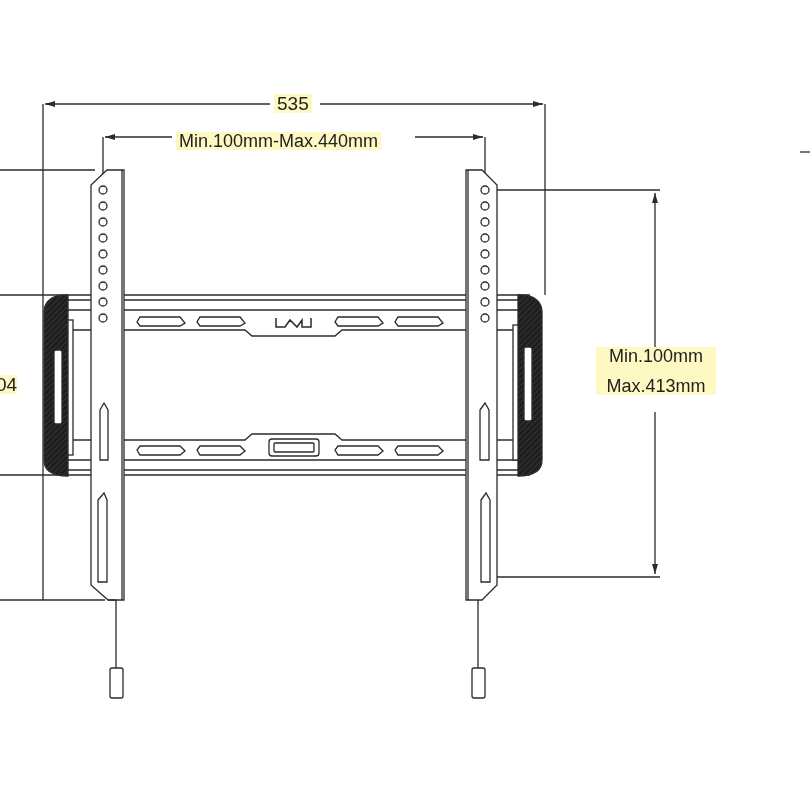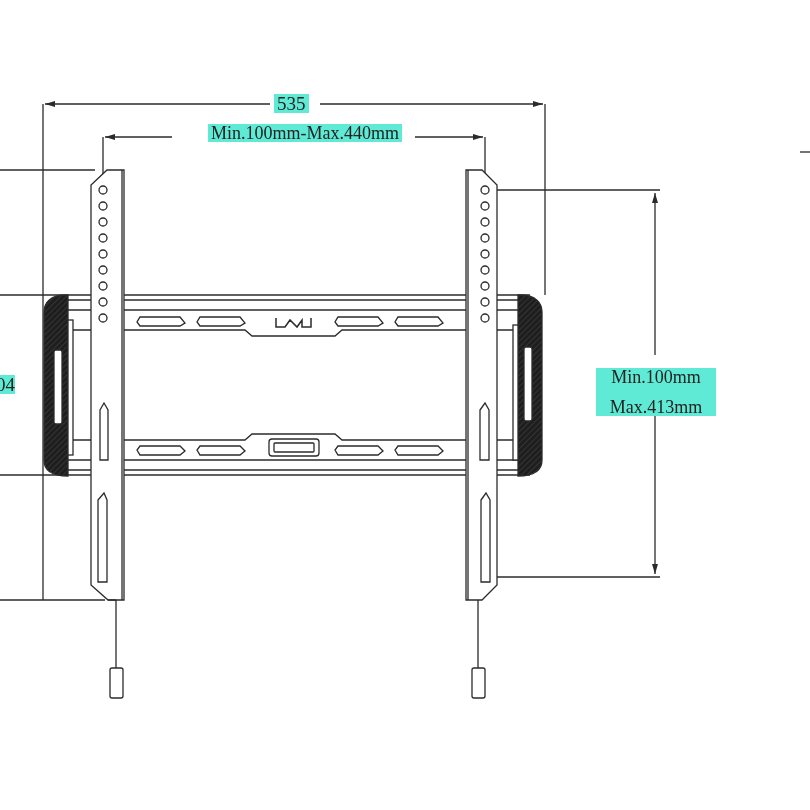--- a/index.html
+++ b/index.html
@@ -1,18 +1,18 @@
 <!DOCTYPE html>
 <html><head>
 <meta charset="utf-8">
 <style>
   html, body { margin: 0; padding: 0; background: #ffffff; }
   body { width: 810px; height: 810px; overflow: hidden; position: relative; font-family: "Liberation Sans", sans-serif; }
   svg { position: absolute; left: 0; top: 0; }
-  .lbl { position: absolute; color: #222; font-family: Liberation Serif, serif; font-size: 19px; line-height: 1; white-space: nowrap; background: #5eead4; }
+  .lbl { position: absolute; color: #222; font-family: Liberation Sans, sans-serif; font-size: 19px; line-height: 1; white-space: nowrap; background: #fef9c3; }
   .lbl-c { text-align: center; }
 </style>
 </head>
 <body>
 
 <svg width="810" height="810" viewBox="0 0 810 810" xmlns="http://www.w3.org/2000/svg">
   <defs>
     <pattern id="hatch" width="4" height="4" patternUnits="userSpaceOnUse" patternTransform="rotate(45)">
       <rect width="4" height="4" fill="#1e1e1e"></rect>
       <line x1="0" y1="0" x2="0" y2="4" stroke="#4a4a4a" stroke-width="1"></line>
@@ -130,18 +130,18 @@
         <circle cx="485" cy="254" r="4"></circle>
         <circle cx="485" cy="270" r="4"></circle>
       <circle cx="485" cy="286" r="4"></circle>
         <circle cx="485" cy="302" r="4"></circle>
         <circle cx="485" cy="318" r="4"></circle>
     </g>
   </g>
 </svg>
 
 <div class="lbl" style="left:274px; top:94px; padding:0 3px;">535</div>
-<div class="lbl" style="left:176px; top:124px; font-size:18px; padding:0 3px;margin-left:32px;">Min.100mm-Max.440mm</div>
-<div class="lbl lbl-c" style="left:596px; top:368px; width:120px; font-size:18px;">
+<div class="lbl" style="left:176px; top:132px; font-size:18px; padding:0 3px;">Min.100mm-Max.440mm</div>
+<div class="lbl lbl-c" style="left:596px; top:347px; width:120px; font-size:18px;">
   <div>Min.100mm</div>
   <div style="margin-top:12px;">Max.413mm</div>
 </div>
 <div class="lbl" style="left:-4px; top:375px; font-size:19px;">04</div>
 
 </body></html>

